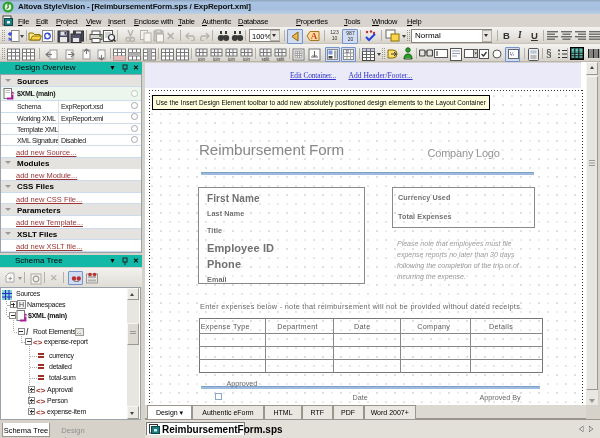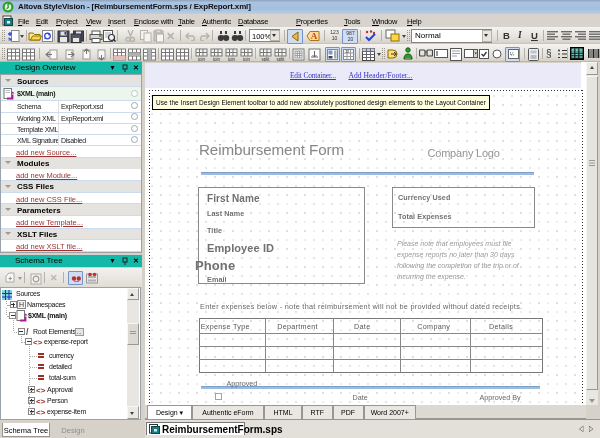--- a/index.html
+++ b/index.html
@@ -596,21 +596,21 @@
   <div class="abs gray" style="left:199px;top:140.5px;font-size:15.2px;letter-spacing:-0.1px;color:#878787">Reimbursement Form</div>
   <div class="abs" style="left:427.5px;top:147px;font-size:11px;letter-spacing:-0.2px;color:#949494">Company Logo</div>
   <div class="abs" style="left:201px;top:171.5px;width:333px;height:3px;background:#9bbbdf;border-top:1px solid #7e9fc6"></div>
 
   <div class="abs" style="left:198px;top:187px;width:167px;height:97px;border:1px solid #8a8a8a"></div>
   <div id="leftbox">
       <div class="abs" style="left:207px;top:193px;font-size:10px;font-weight:bold;letter-spacing:0.1px;color:#707070">First Name</div>
       <div class="abs" style="left:207px;top:209.3px;font-size:7.2px;font-weight:bold;letter-spacing:0.1px;color:#707070">Last Name</div>
       <div class="abs" style="left:207px;top:225.6px;font-size:7.2px;font-weight:bold;letter-spacing:0.1px;color:#707070">Title</div>
       <div class="abs" style="left:207px;top:241.9px;font-size:11px;font-weight:bold;letter-spacing:0.1px;color:#707070">Employee ID</div>
-      <div class="abs" style="left:195px;top:258.2px;font-size:13px;font-weight:bold;letter-spacing:0.1px;color:#707070">Phone</div>
+      <div class="abs" style="left:207px;top:258.2px;font-size:11px;font-weight:bold;letter-spacing:0.1px;color:#707070">Phone</div>
       <div class="abs" style="left:207px;top:274.5px;font-size:7.2px;font-weight:bold;letter-spacing:0.1px;color:#707070">Email</div>
     </div>
   <div class="abs" style="left:392px;top:187px;width:143px;height:41px;border:1px solid #8a8a8a"></div>
   <div class="abs" style="left:398px;top:193px;font-size:7.2px;font-weight:bold;letter-spacing:0.1px;color:#707070">Currency Used</div>
   <div class="abs" style="left:398px;top:212px;font-size:7.2px;font-weight:bold;letter-spacing:0.1px;color:#707070">Total Expenses</div>
   <div id="para" style="position:absolute;left:397px;top:239px;width:160px;font-size:7px;font-style:italic;color:#999;line-height:10.9px;white-space:nowrap">Please note that employees must file<br>expense reports no later than 30 days<br>following the completion of the trip or of<br>incurring the expense.</div>
   <div class="abs" style="left:200px;top:302px;font-size:7.3px;color:#666;letter-spacing:0.28px">Enter expenses below - note that reimbursement will not be provided without dated receipts.</div>
 
   <div id="table">
       <div class="abs" style="left:199px;top:318px;width:343.5px;height:54.5px;border:1px solid #777"></div>

